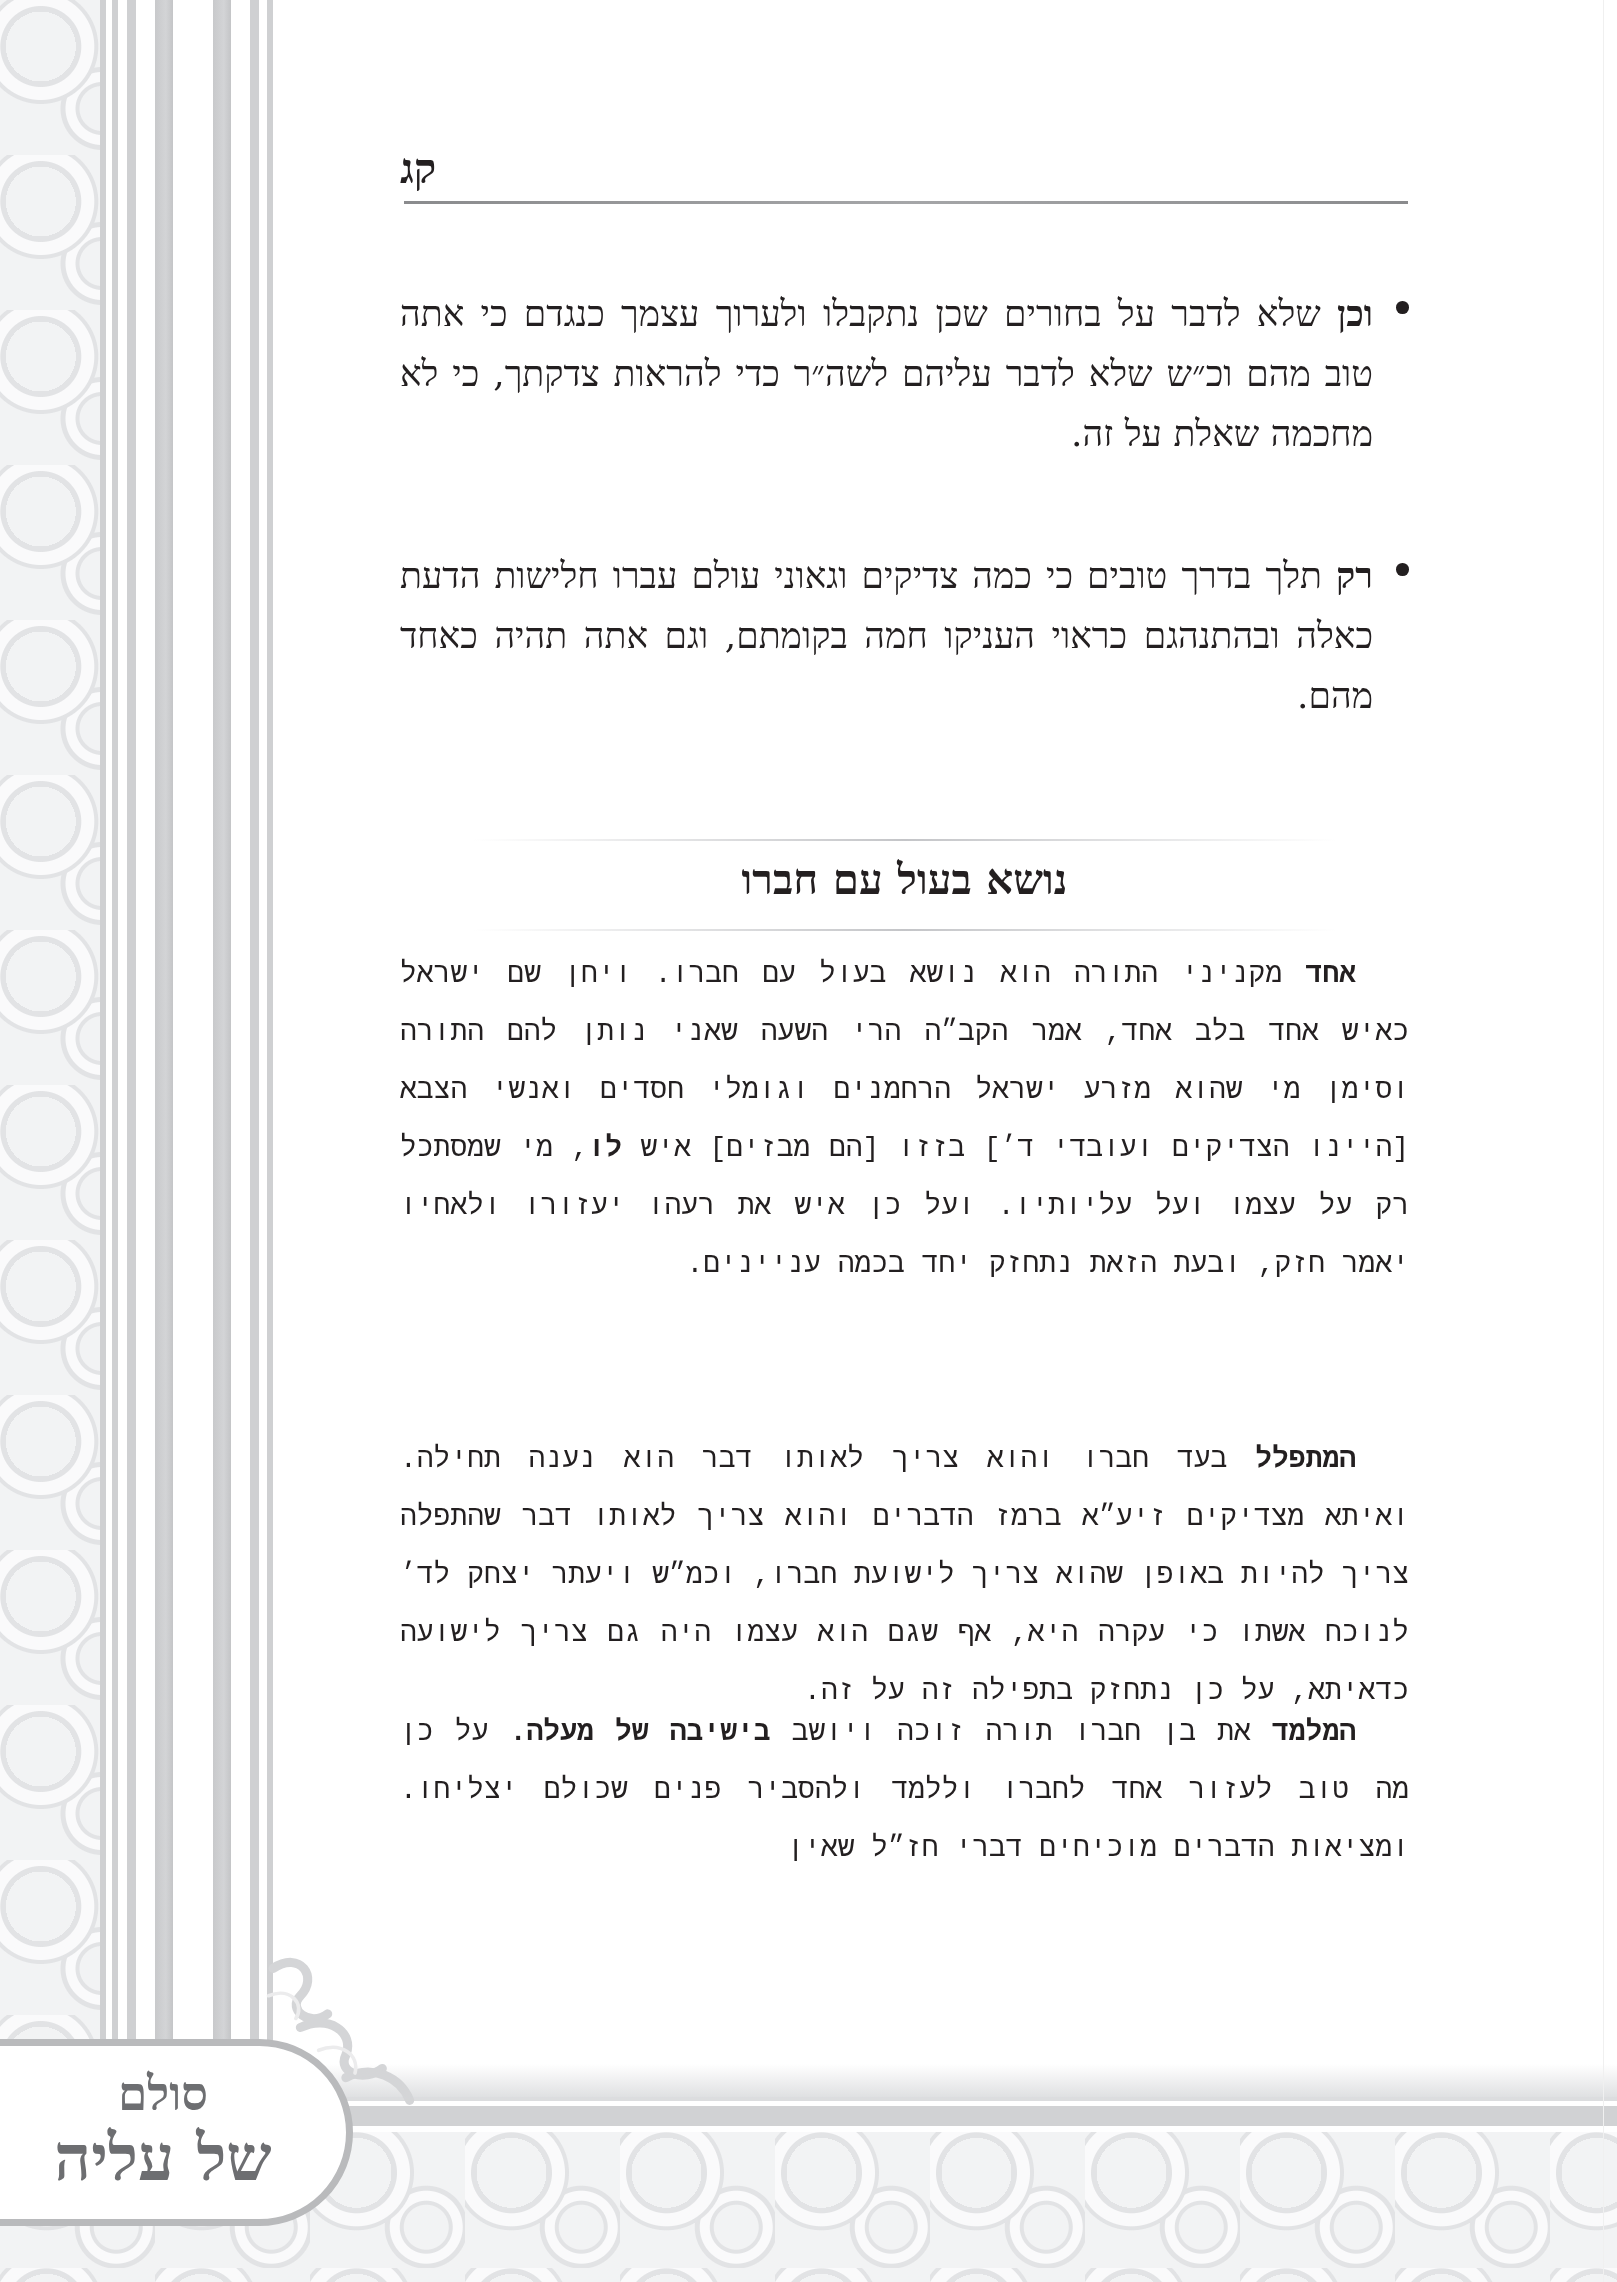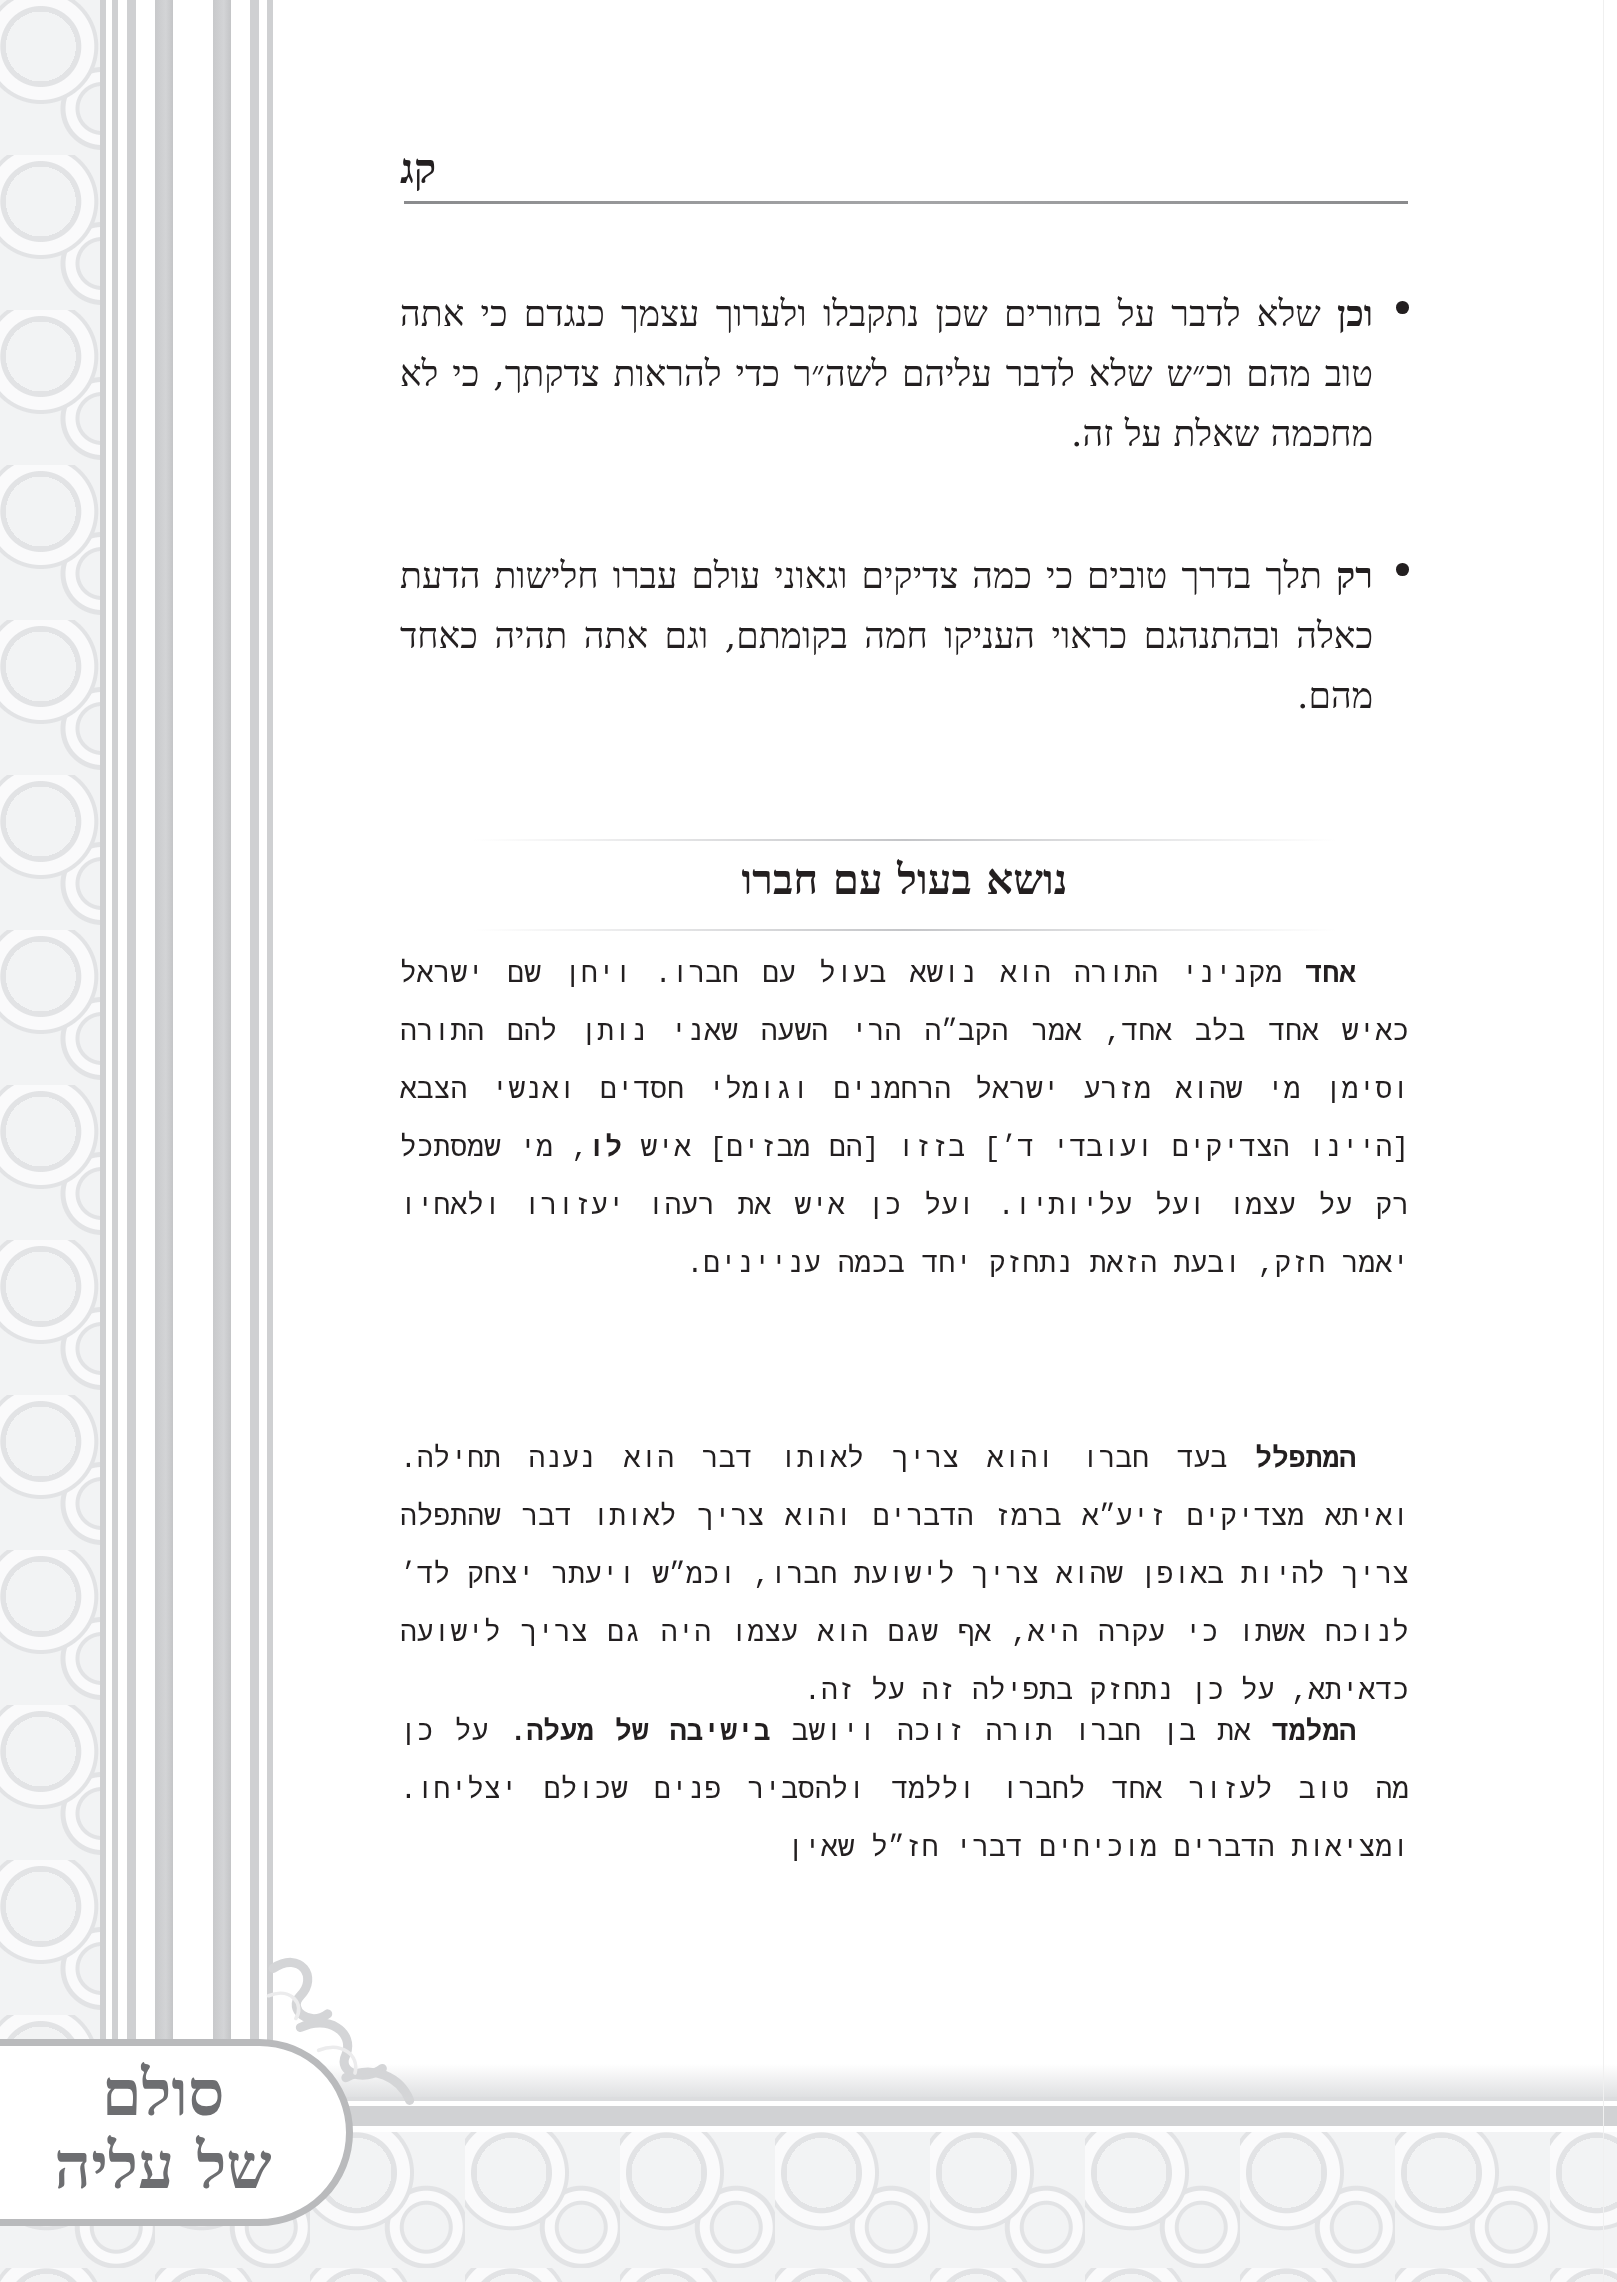--- a/index.html
+++ b/index.html
@@ -28,21 +28,21 @@
     #bottom-gap { position: absolute; left: 0; top: 2126px; width: 1617px; height: 6.4px; background: #ffffff; }
 
     #corner-flourish { position: absolute; left: 264px; top: 1941px; width: 182px; height: 164px; }
 
     #logo-pill {
       position: absolute; left: -27px; top: 2039px; width: 380px; height: 187px;
       background: #ffffff; border: 7.3px solid #b9babc; border-radius: 0 94px 94px 0;
       display: flex; flex-direction: column; align-items: center; justify-content: center;
     }
     .logo-line { font-family: "DejaVu Serif", serif; font-weight: bold; color: #6d6e71; line-height: 1; }
-    #logo-line-1 { font-size: 64px; margin-top: -5.5px; }
+    #logo-line-1 { font-size: 47px; margin-top: -5.5px; }
     #logo-line-2 { font-size: 64px; margin-top: 9px; }
 
     #trim-mark { position: absolute; left: 1603px; top: 0; width: 0.9px; height: 2283px; background: #f0f0f0; }
 
     
     #running-header { position: absolute; left: 400px; top: 144px; width: 1009px; height: 58px; }
     #header-title { position: absolute; right: 0; top: 0; font-size: 42px; font-weight: bold; white-space: nowrap; }
     #header-title .sep { font-size: 20px; vertical-align: middle; margin: 0 7.3px; }
     #header-title .sub { font-weight: normal; font-size: 36px; }
     #page-number { position: absolute; left: 0; top: 0; font-size: 42px; font-weight: bold; }

